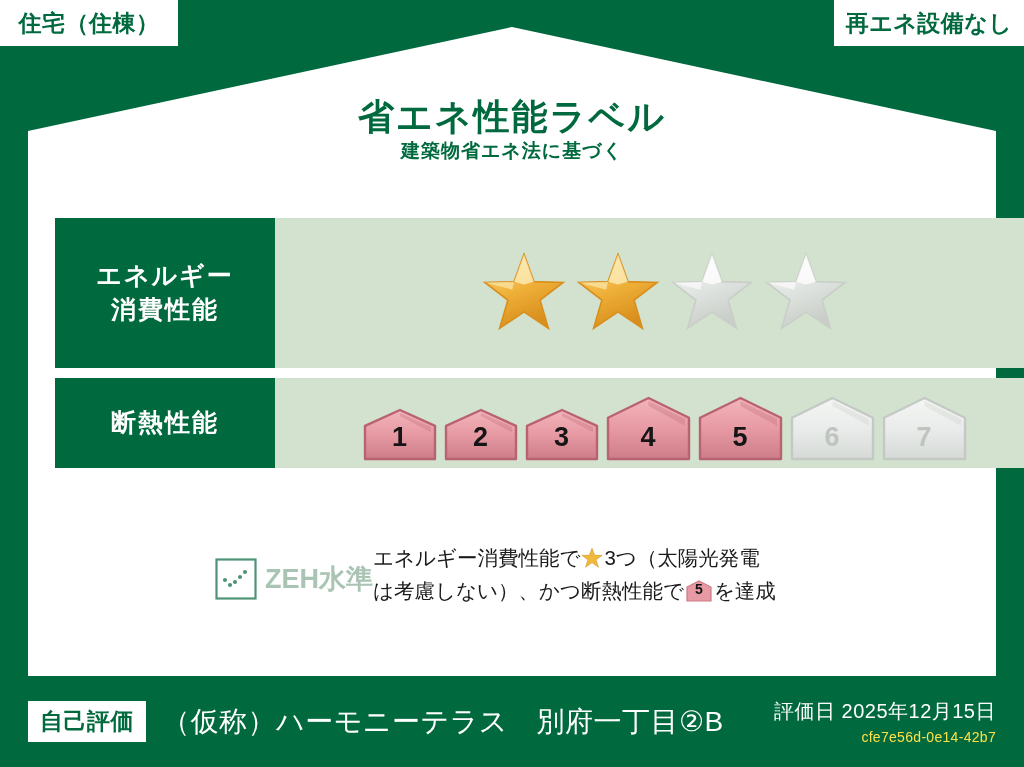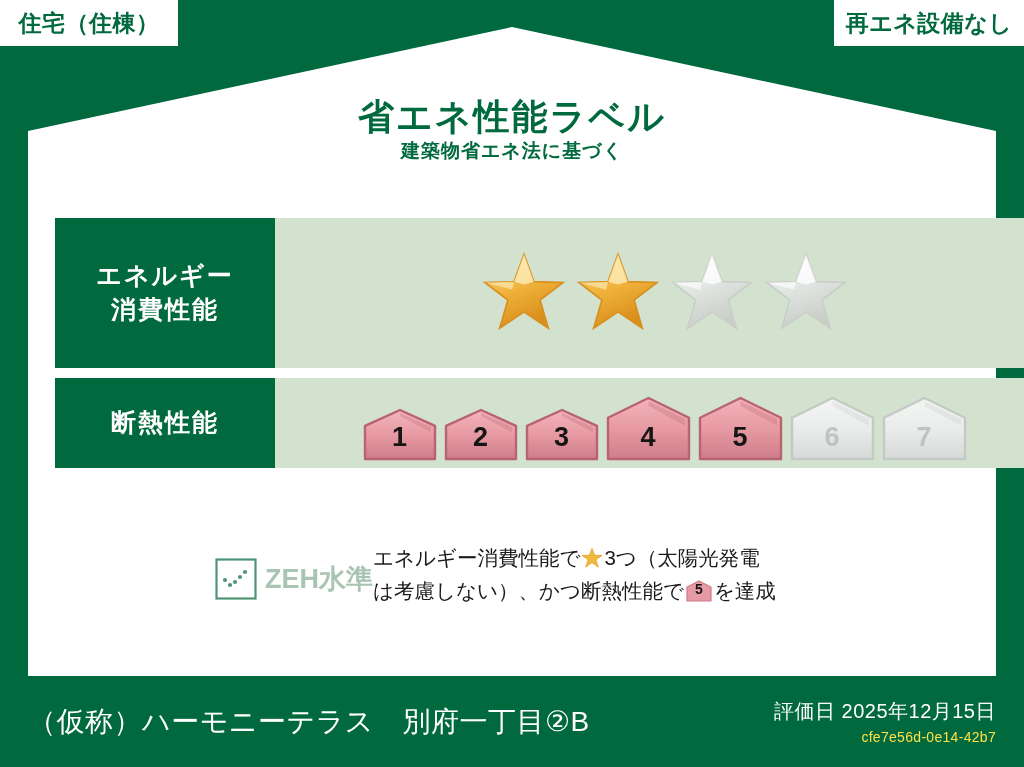--- a/index.html
+++ b/index.html
@@ -335,19 +335,20 @@
         <polygon points="50,6 62,38 96,38 68,58 79,92 50,71 21,92 32,58 4,38 38,38" fill="#f0b93c" stroke="#d99a22" stroke-width="3"></polygon>
       </svg><span>3つ（太陽光発電</span><br>
     <span>は考慮しない）、かつ断熱性能で</span><span class="inline-house"><svg viewBox="0 0 26 22">
           <polygon points="13,1 25,7 25,21 1,21 1,7" fill="#e79aa3" stroke="#cc7b87" stroke-width="1.2"></polygon>
         </svg><span>5</span></span><span>を達成</span>
   </div>
 </div>
 
 <div id="footer">
   <div id="footer-left">
+    <div id="badge-assessment">自己評価</div>
     <div id="building-name">（仮称）ハーモニーテラス　別府一丁目②B</div>
   </div>
   <div id="footer-right">
     <div id="evaluation-date">評価日 2025年12月15日</div>
     <div id="label-id">cfe7e56d-0e14-42b7</div>
   </div>
 </div>
 
 </body></html>

